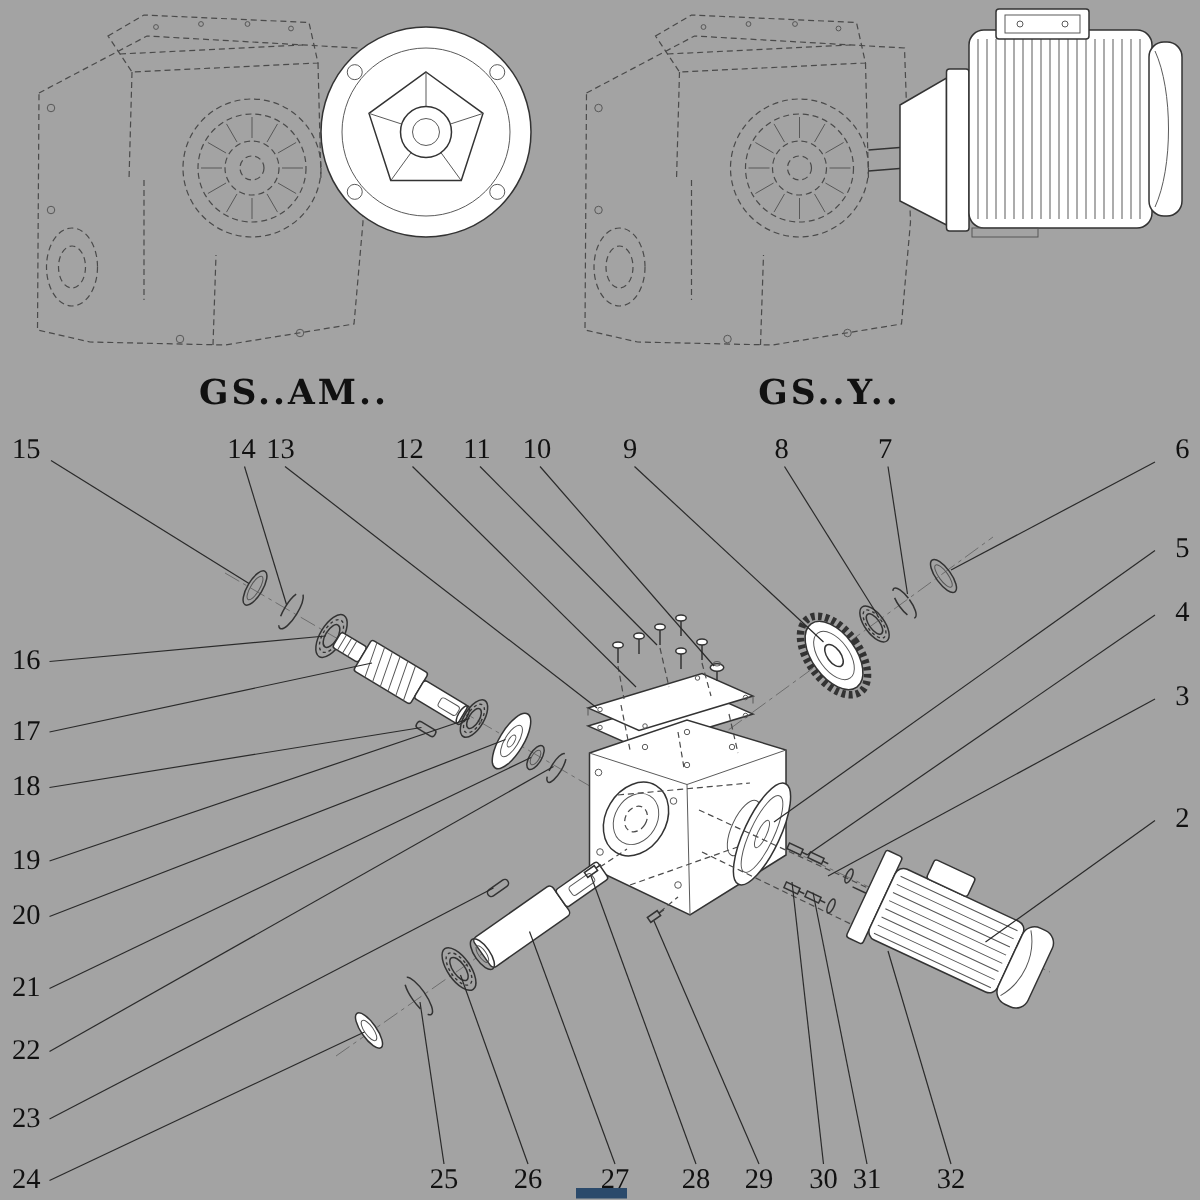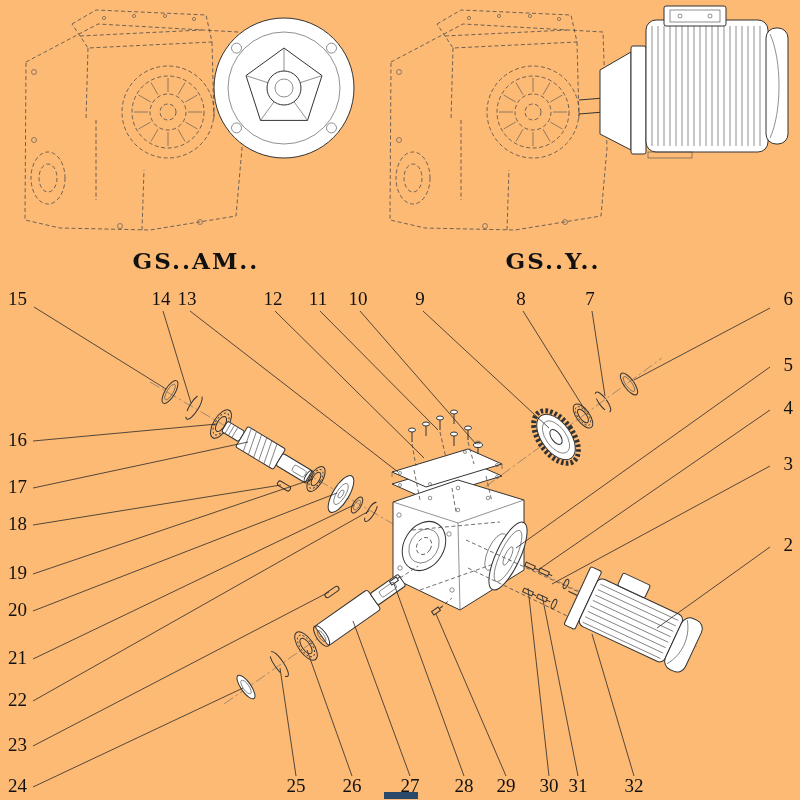--- a/index.html
+++ b/index.html
@@ -1,17 +1,17 @@
 <!DOCTYPE html>
 <html><head>
 <meta charset="utf-8">
 <style>
   html,body{margin:0;padding:0;background:#ffffff;}
   body{width:800px;height:800px;overflow:hidden;font-family:"Liberation Serif",serif;}
-  .page{position:relative;width:800px;height:800px;background:#fdba74;}
+  .page{position:relative;width:800px;height:800px;background:#a3a3a3;}
   svg{display:block;}
   .dash{fill:none;stroke:#4a4a4a;stroke-width:0.8;stroke-dasharray:4 2.6;}
   .solid{fill:none;stroke:#333;stroke-width:1;}
   .solidf{fill:#ffffff;stroke:#333;stroke-width:1;}
   .thin{fill:none;stroke:#555;stroke-width:0.65;}
   .balls{fill:none;stroke:#333;stroke-width:0.9;stroke-dasharray:2 2;}
   .center{fill:none;stroke:#666;stroke-width:0.6;stroke-dasharray:11 3 2.5 3;}
   .leader{stroke:#2a2a2a;stroke-width:0.8;}
   .teeth{fill:none;stroke:#333;stroke-width:5;stroke-dasharray:2.6 2.2;}
   .callout{font:19px "Liberation Serif","DejaVu Serif",serif;fill:#111;}

